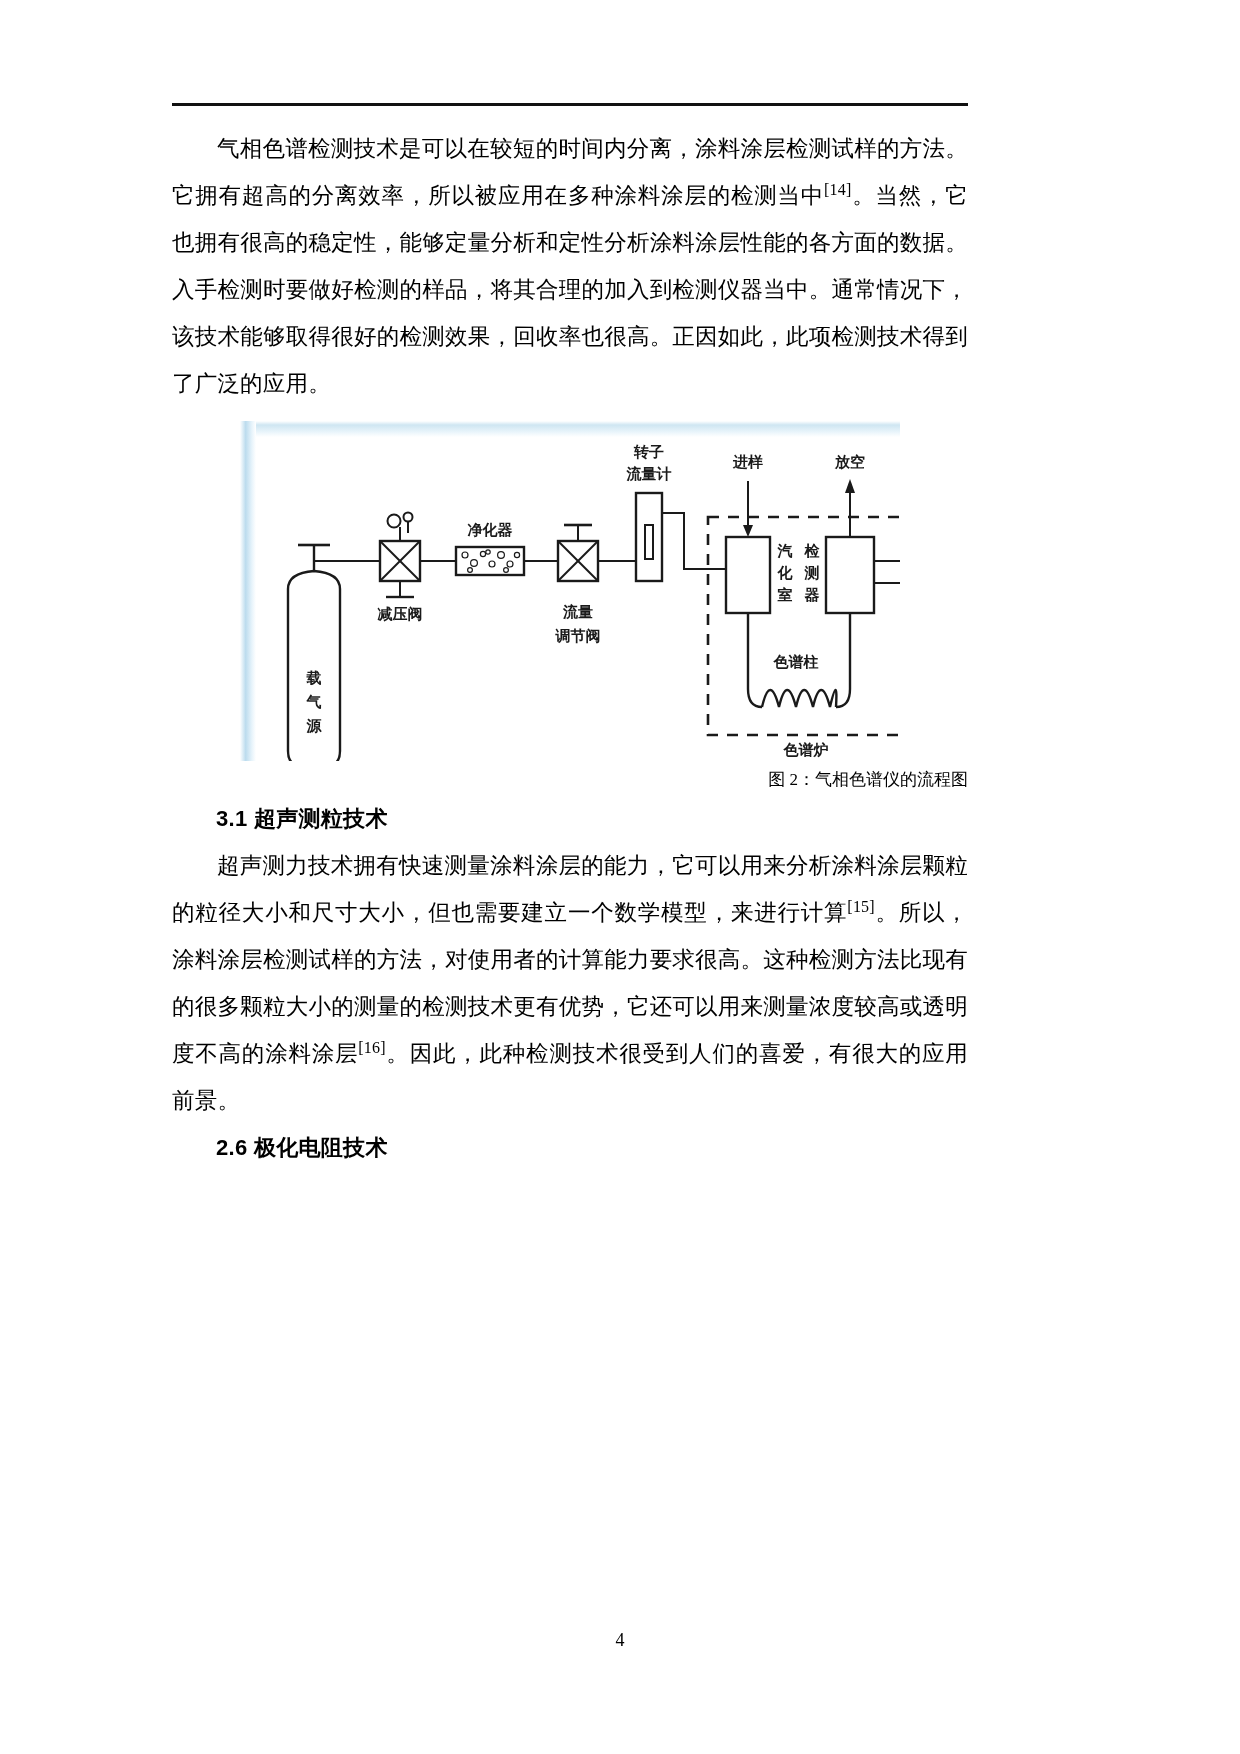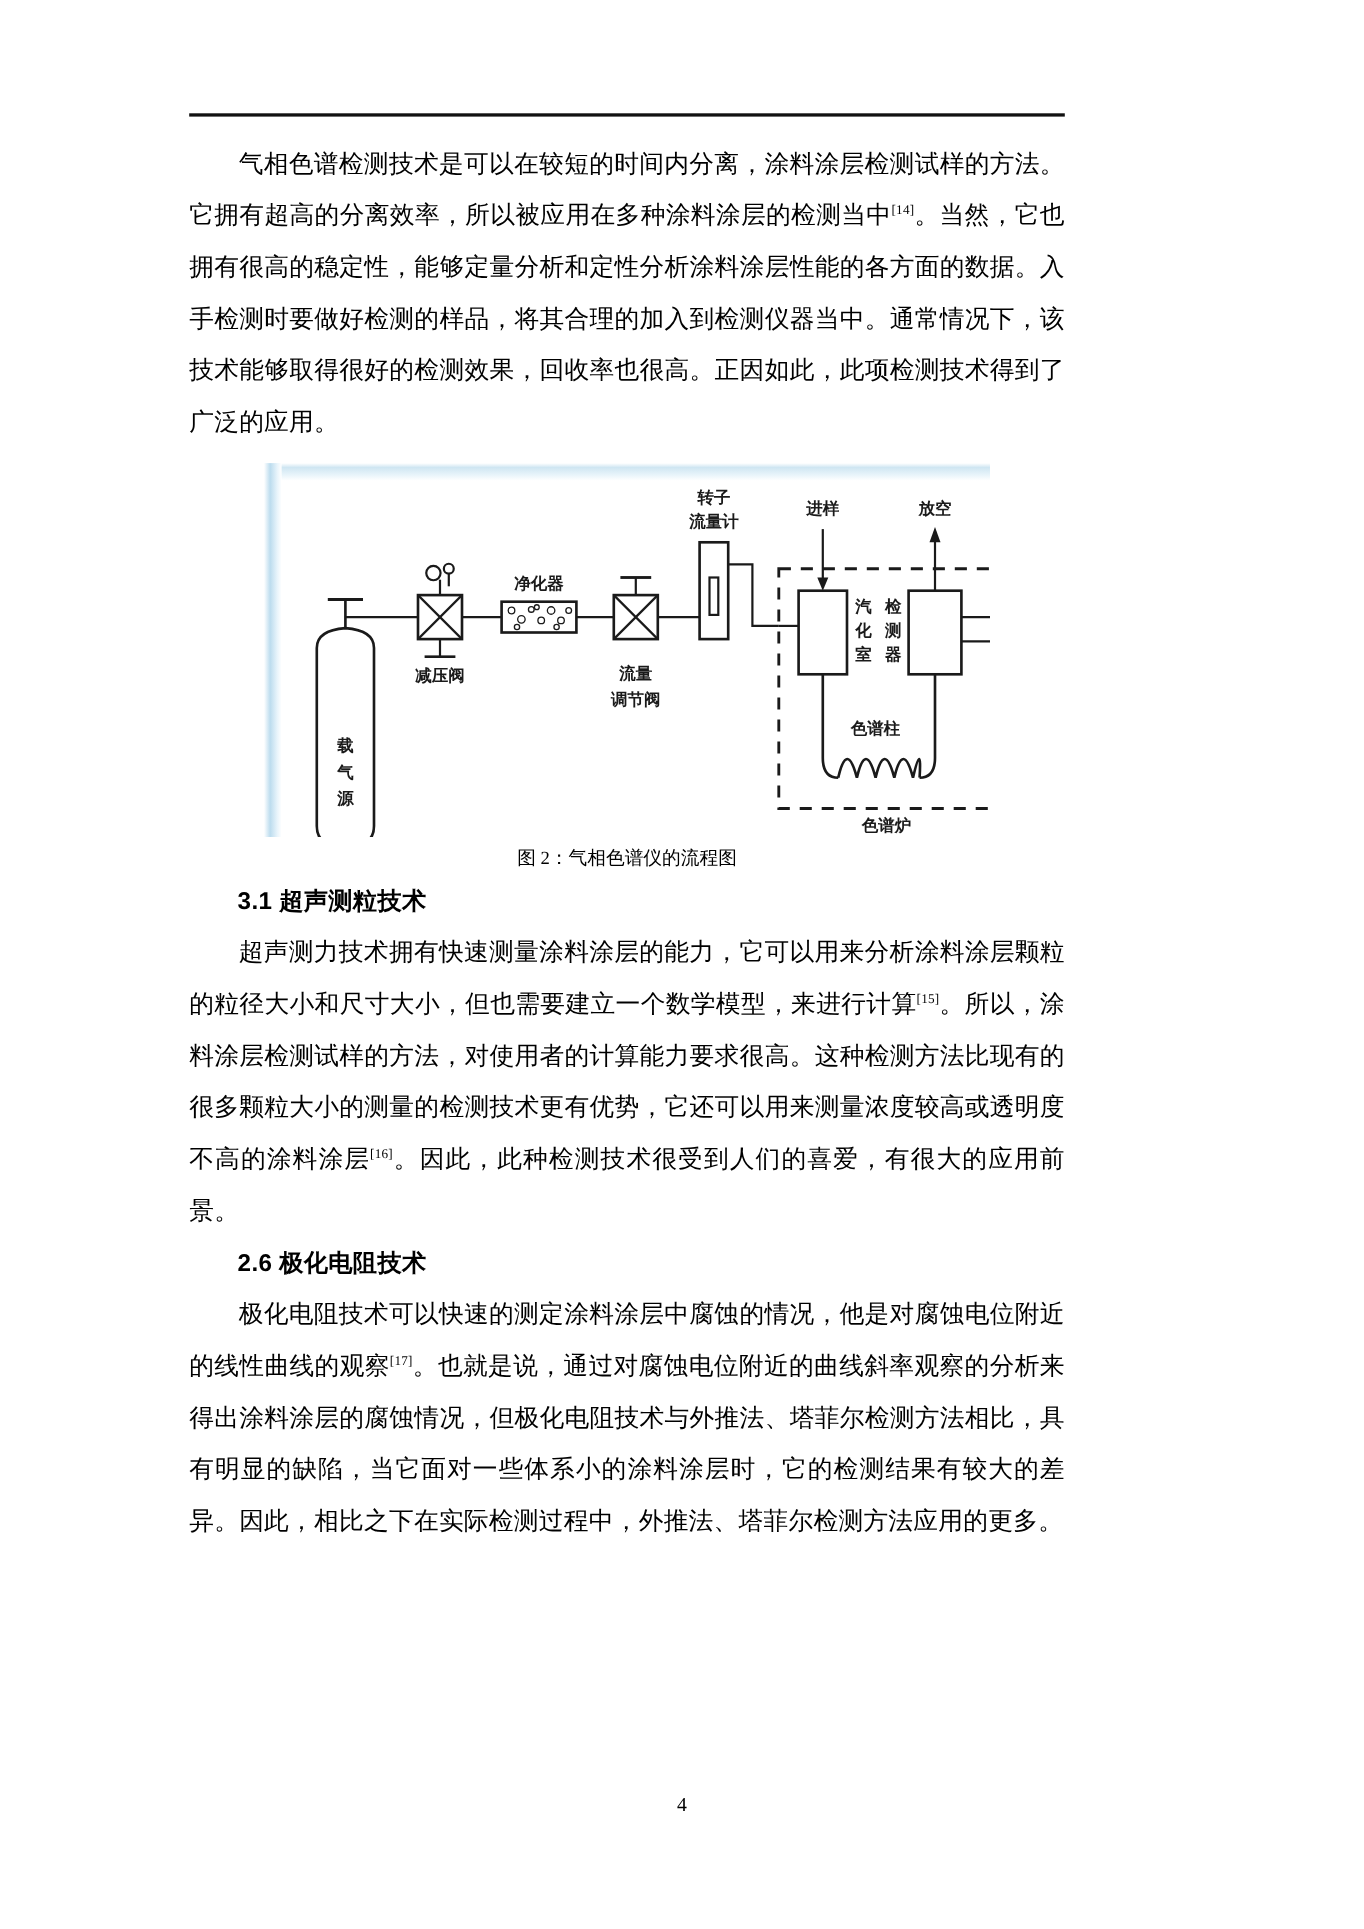--- a/index.html
+++ b/index.html
@@ -24,21 +24,21 @@
 
   p.body{
     margin:0 0 0 0;
     font-size:22.5px;
     line-height:47px;
     text-align:justify;
     text-justify:inter-ideograph;
     text-indent:2em;
     letter-spacing:0.2px;
   }
-  sup{ font-size:12px; vertical-align:super; line-height:0; }
+  sup{ font-size:16px; vertical-align:super; line-height:0; }
 
   h3.sec{
     margin:0;
     font-family:"Liberation Sans","DejaVu Sans",sans-serif;
     font-weight:bold;
     font-size:22px;
     line-height:47px;
     text-indent:2em;
     letter-spacing:0.3px;
   }
@@ -53,21 +53,21 @@
   }
   .figbox .tint-top{
     position:absolute; left:0; top:0; width:660px; height:16px;
     background:linear-gradient(180deg,#ffffff 0%, #cfe6f2 25%, #eaf5fb 70%, #ffffff 100%);
   }
   .figbox .tint-left{
     position:absolute; left:0; top:0; width:16px; height:340px;
     background:linear-gradient(90deg,#ffffff 0%, #bcdcee 35%, #e8f4fb 75%, #ffffff 100%);
   }
   .figcap{
-    text-align:center;
+    text-align:right;
     font-size:17px;
     line-height:30px;
     margin-top:4px;
   }
 
   .pagenum{
     position:absolute; left:0; right:0; top:1630px;
     text-align:center;
     font-size:18px;
     font-family:"Liberation Serif","DejaVu Serif",serif;
@@ -199,20 +199,19 @@
           <text x="739" y="334" font-size="15" text-anchor="middle">记录仪</text>
         </svg>
       </div>
       <div class="figcap">图 2：气相色谱仪的流程图</div>
     </div>
 
     <h3 class="sec">3.1 超声测粒技术</h3>
     <p class="body"><span>超声测力技术拥有快速测量涂料涂层的能力，它可以用来分析涂料涂层颗粒的粒径大小和尺寸大小，但也需要建立一个数学模型，来进行计算</span><sup>[15]</sup><span>。所以，涂料涂层检测试样的方法，对使用者的计算能力要求很高。这种检测方法比现有的很多颗粒大小的测量的检测技术更有优势，它还可以用来测量浓度较高或透明度不高的涂料涂层</span><sup>[16]</sup><span>。因此，此种检测技术很受到人们的喜爱，有很大的应用前景。</span></p>
 
     <h3 class="sec">2.6 极化电阻技术</h3>
-    <p class="body"><span>极化电阻技术可以快速的测定涂料涂层中腐蚀的情况，他是对腐蚀电位附近的线性曲线的观察</span><sup>[17]</sup><span>。也就是说，通过对腐蚀电位附近的曲线斜率观察的分析来得出涂料涂层的腐蚀情况，但极化电阻技术与外推法、塔菲尔检测方法相比，具有明显的缺陷，当它面对一些体系小的涂料涂层时，它的检测结果有较大的差异。因此，相比之下在实际检测过程中，外推法、塔菲尔检测方法应用的更多。</span></p>
 
 
   </div>
 
   <div class="pagenum">4</div>
 
 </div>
 
 </body></html>

